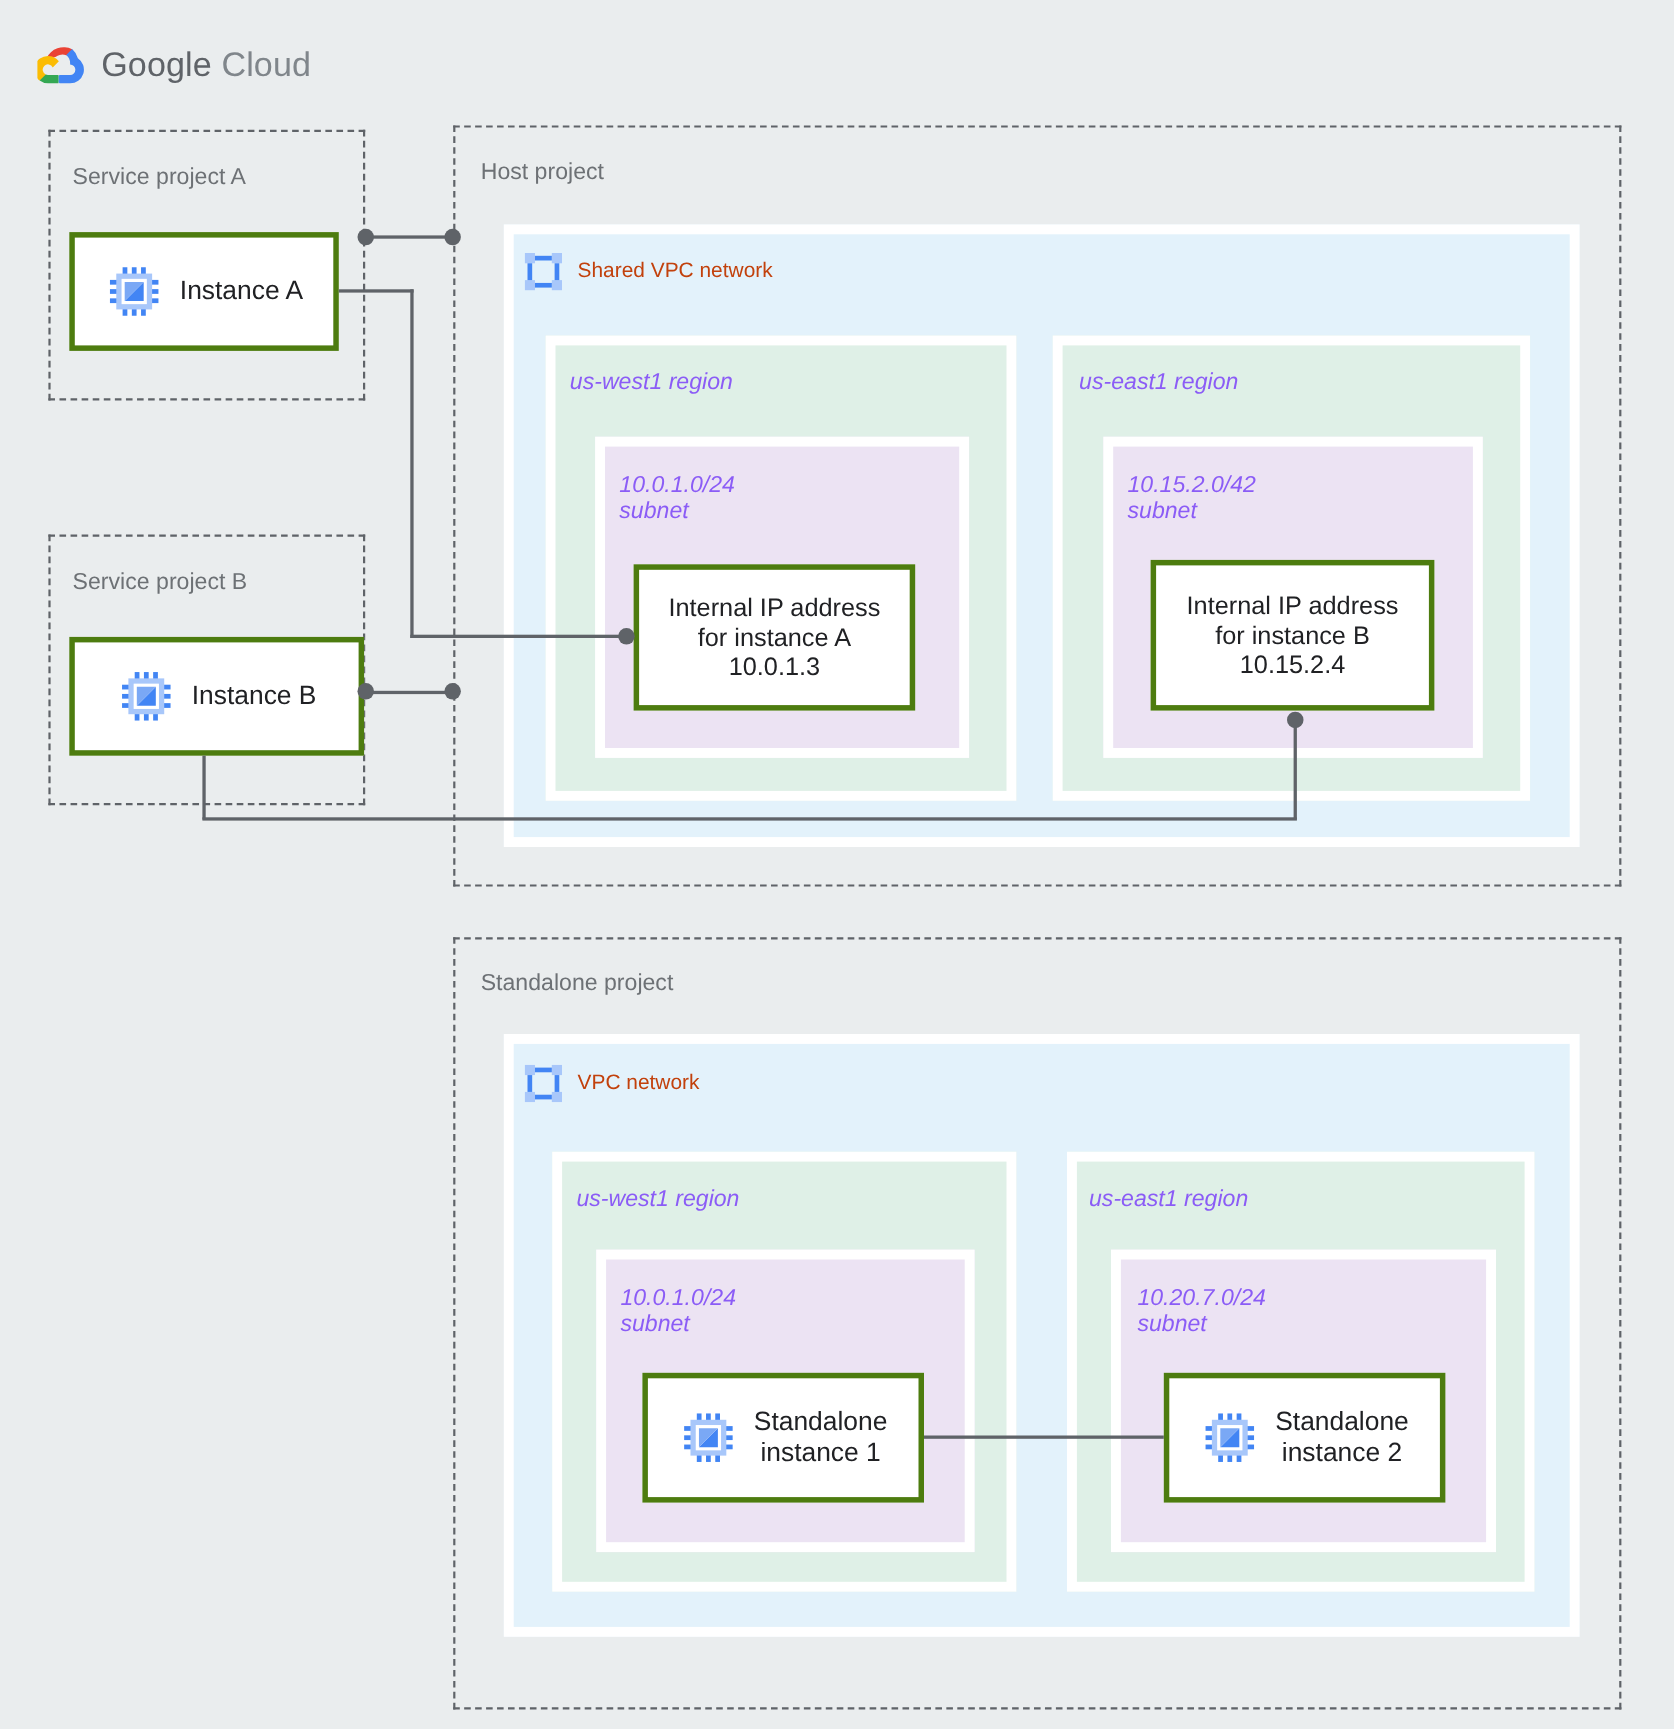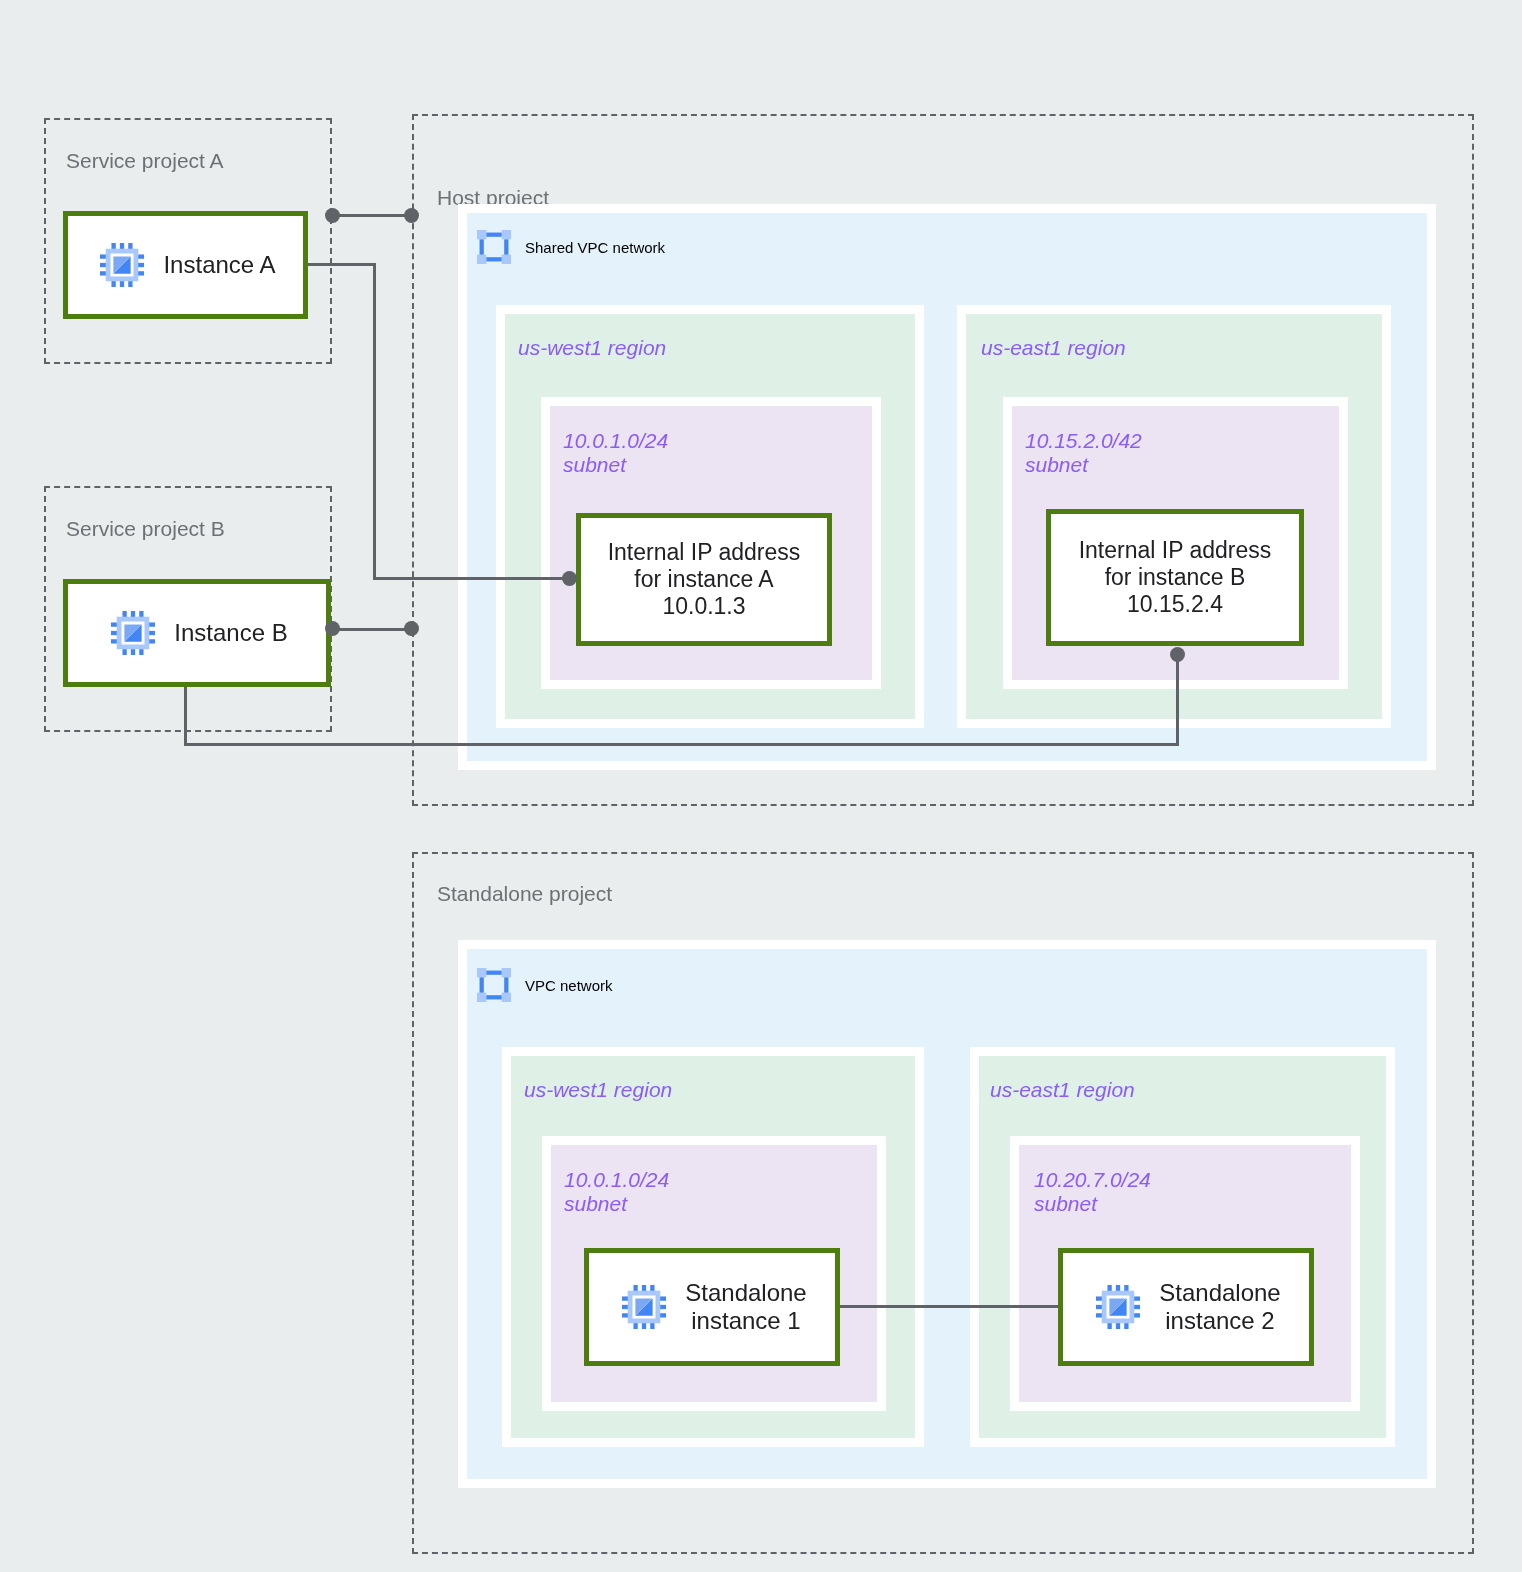--- a/index.html
+++ b/index.html
@@ -81,22 +81,22 @@
   }
 
   
   .vpc-head {
     position: absolute;
     display: flex;
     align-items: center;
     gap: 14px;
   }
   .vpc-head .vpc-title {
-    font-size: 15px;
-    color: #000000;
+    font-size: 19px;
+    color: #c2410c;
     white-space: nowrap;
   }
 
   
   .card {
     position: absolute;
     background: #ffffff;
     border: 5px solid #4d7c0f;
     box-sizing: border-box;
     display: flex;
@@ -131,20 +131,29 @@
     height: 15px;
     background: #5f6368;
     border-radius: 50%;
   }
 </style>
 </head>
 <body>
 
 <div id="canvas">
 
+  <div class="logo-wrap">
+    <svg class="logo-mark" viewBox="0 0 48 46">
+      <path d="M28.6 13.4l1.5.02 4.2-4.2.2-1.78A18.9 18.9 0 0 0 8.9 16.4a2.3 2.3 0 0 1 1.48-.09l8.4-1.39s.43-.71.65-.66a10.5 10.5 0 0 1 9.17-.86z" fill="#ea4335"></path>
+      <path d="M40.2 16.4a18.9 18.9 0 0 0-5.7-9.17l-5.9 5.9a10.5 10.5 0 0 1 3.85 8.32v1.05a5.25 5.25 0 0 1 0 10.5h-10.5l-1.04 1.06v6.3l1.04 1.02h10.5a13.66 13.66 0 0 0 7.75-24.98z" fill="#4285f4"></path>
+      <path d="M10.4 41.38h10.5V32.98h-10.5a5.2 5.2 0 0 1-2.16-.47l-1.49.46-4.23 4.2-.37 1.43a13.6 13.6 0 0 0 8.25 2.78z" fill="#34a853"></path>
+      <path d="M10.4 14.06A13.66 13.66 0 0 0 2.15 38.6l6.09-6.09a5.25 5.25 0 1 1 6.95-6.95l6.09-6.09a13.63 13.63 0 0 0-10.88-5.41z" fill="#fbbc04"></path>
+    </svg>
+    <div class="logo-text"><span class="g-bold">Google</span> <span class="g-light">Cloud</span></div>
+  </div>
 
   <div class="proj" style="left:44px; top:118px; width:288px; height:246px;"></div>
   <div class="proj-label" style="left:66px; top:149px;">Service project A</div>
   <div class="card inst" style="left:63px; top:211px; width:245px; height:108px;">
     <svg width="46" height="46" viewBox="0 0 48 48">
       <g fill="#4285f4">
         <rect x="13" y="1" width="4.5" height="8"></rect>
           <rect x="21.75" y="1" width="4.5" height="8"></rect>
           <rect x="30.5" y="1" width="4.5" height="8"></rect>
         <rect x="13" y="39" width="4.5" height="8"></rect>
@@ -185,21 +194,21 @@
       </g>
       <rect x="7" y="7" width="34" height="34" fill="#a8c7fa"></rect>
       <rect x="12" y="12" width="24" height="24" fill="#ffffff"></rect>
       <path d="M15 33 L33 15 L33 33 Z" fill="#4285f4"></path>
       <path d="M15 33 L15 15 L33 15 Z" fill="#7aa8f5"></path>
     </svg>
     <div class="card-title">Instance B</div>
   </div>
 
   <div class="proj" style="left:412px; top:114px; width:1062px; height:692px;"></div>
-  <div class="proj-label" style="left:437px; top:145px;margin-top:41px;">Host project</div>
+  <div class="proj-label" style="left:437px; top:145px;">Host project</div>
 
   <div class="vpc" style="left:458px; top:204px; width:978px; height:566px;"></div>
   <div class="vpc-head" style="left:477px; top:230px;">
     <svg width="34" height="34" viewBox="0 0 40 40">
       <rect x="0" y="0" width="11" height="11" fill="#a8c7fa"></rect>
       <rect x="29" y="0" width="11" height="11" fill="#a8c7fa"></rect>
       <rect x="0" y="29" width="11" height="11" fill="#a8c7fa"></rect>
       <rect x="29" y="29" width="11" height="11" fill="#a8c7fa"></rect>
       <rect x="11" y="3" width="18" height="5" fill="#4285f4"></rect>
       <rect x="11" y="32" width="18" height="5" fill="#4285f4"></rect>

